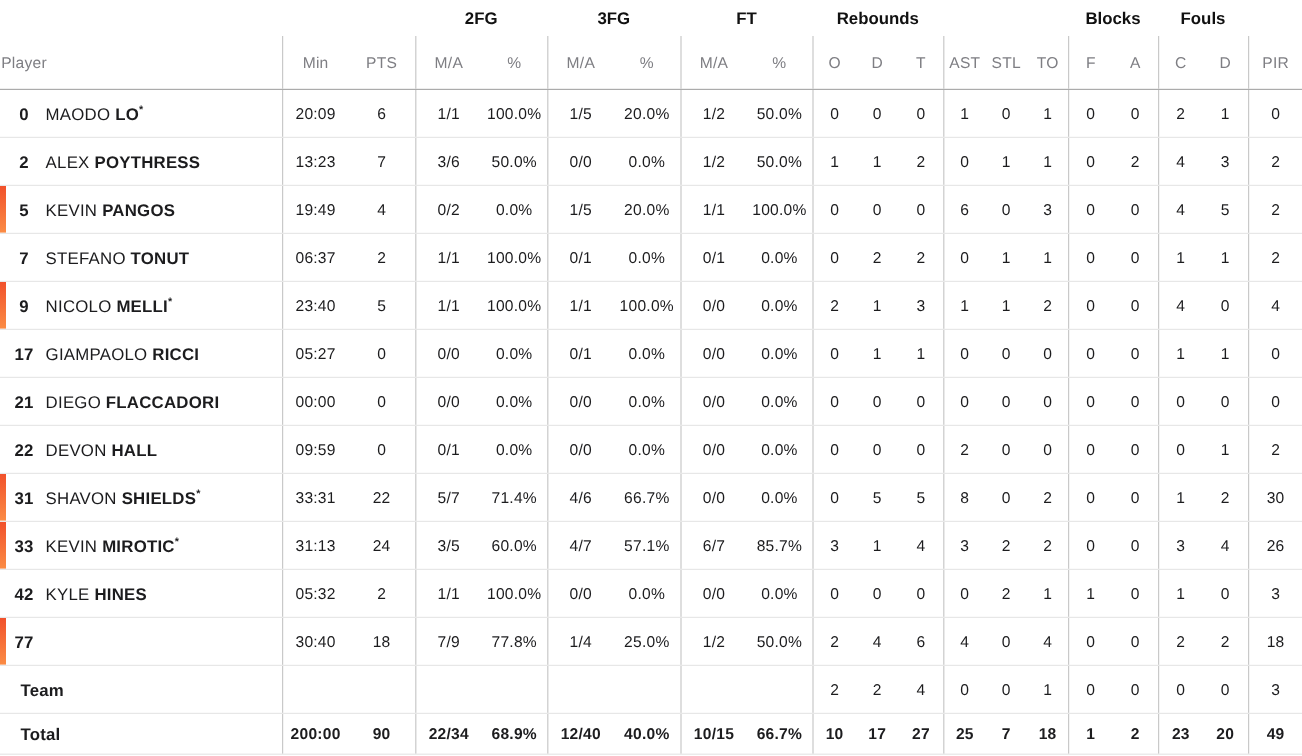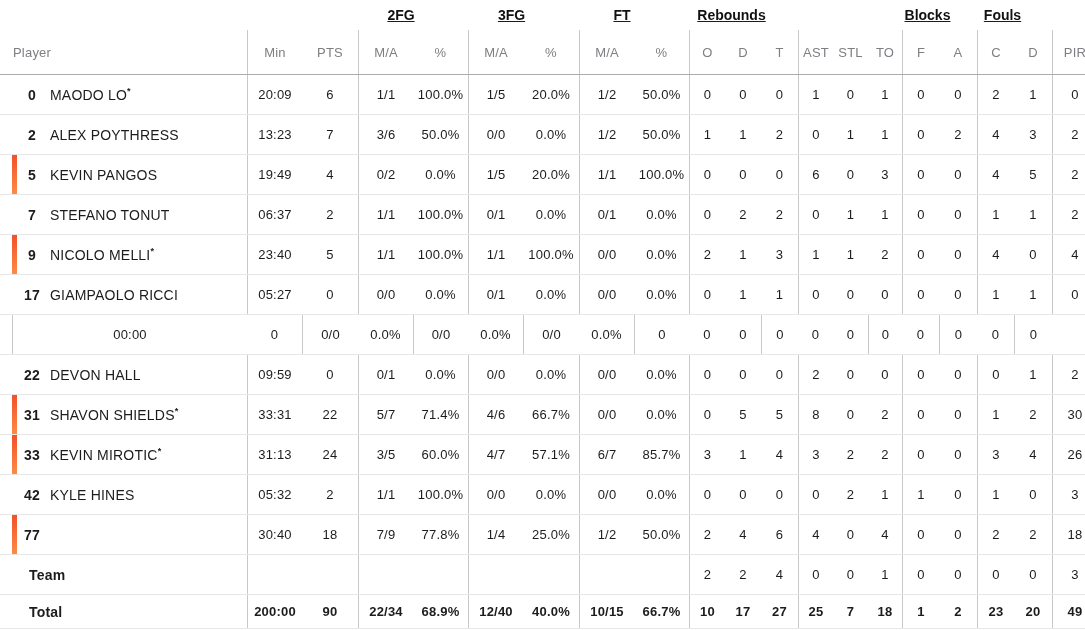--- a/index.html
+++ b/index.html
@@ -9,33 +9,31 @@
     font-family: "Liberation Sans", "DejaVu Sans", sans-serif;
     color: #1c1c1e;
   }
   .table { width: 1085px; }
 
   
   .row {
     display: grid;
     grid-template-columns: 235px 55px 56px 55px 55px 55px 56px 55px 55px 36px 36px 37px 35px 35px 34px 37px 38px 37px 38px 45px;
     align-items: stretch;
-    padding-left: 12px;
   }
   .cell {
     display: flex; align-items: center; justify-content: center;
     font-size: 13px; letter-spacing: .2px;
   }
   .gs { border-left: 1px solid #c9c9c9; }
 
   
   .ghead {
     display: grid; height: 30px;
     grid-template-columns: 346px 110px 111px 110px 109px 104px 75px 75px 45px;
-    text-decoration: underline;
   }
   .ghead .gcell {
     display: flex; align-items: center; justify-content: center;
     font-size: 14px; font-weight: 700; color: #111;
   }
 
   
   .shead { height: 45px; border-bottom: 1px solid #ababab; }
   .shead .cell { color: #7e7e83; font-size: 13px; }
   .shead .player-h { justify-content: flex-start; padding-left: 1px; }
@@ -46,21 +44,21 @@
   .player-cell {
     position: relative; justify-content: flex-start; overflow: hidden;
   }
   .court-bar {
     position: absolute; left: 0; top: 0; bottom: 0; width: 5px;
     background: linear-gradient(180deg, #f1512b 0%, #fb8c45 100%);
   }
   .jersey { width: 24px; margin-left: 8px; text-align: center;
             font-weight: 700; font-size: 14px; flex: 0 0 auto; }
   .pname { margin-left: 6px; font-size: 14px; white-space: nowrap; }
-  .pname .last { font-weight: 400; }
+  .pname .last { font-weight: 700; }
   .pname sup { font-size: 9px; font-weight: 700; }
   .rowlabel { margin-left: 17px; font-weight: 700; font-size: 14px; }
   .total .cell { font-weight: 700; text-align: right; }
 </style>
 </head>
 <body>
 
 <div class="table">
 
   <div class="ghead">
@@ -245,20 +243,24 @@
         <div class="cell gs">0</div>
         <div class="cell">0</div>
         <div class="cell">0</div>
         <div class="cell gs">0</div>
         <div class="cell">0</div>
         <div class="cell gs">1</div>
         <div class="cell">1</div>
         <div class="cell gs">0</div>
       </div>
       <div class="row drow">
+        <div class="cell player-cell">
+          <span class="jersey">21</span>
+          <span class="pname"><span>DIEGO</span> <span class="last">FLACCADORI</span></span>
+        </div>
         <div class="cell gs">00:00</div>
         <div class="cell">0</div>
         <div class="cell gs">0/0</div>
         <div class="cell">0.0%</div>
         <div class="cell gs">0/0</div>
         <div class="cell">0.0%</div>
         <div class="cell gs">0/0</div>
         <div class="cell">0.0%</div>
         <div class="cell gs">0</div>
         <div class="cell">0</div>

